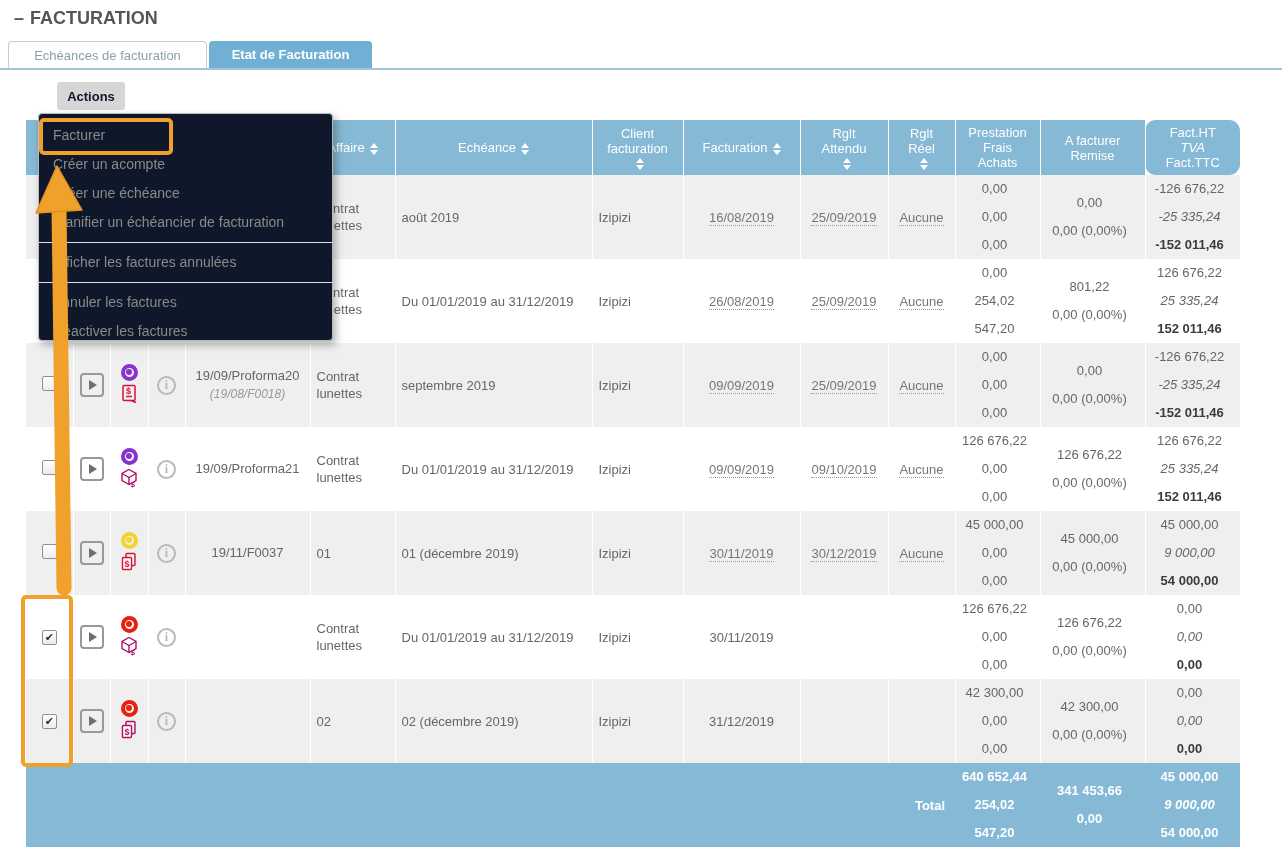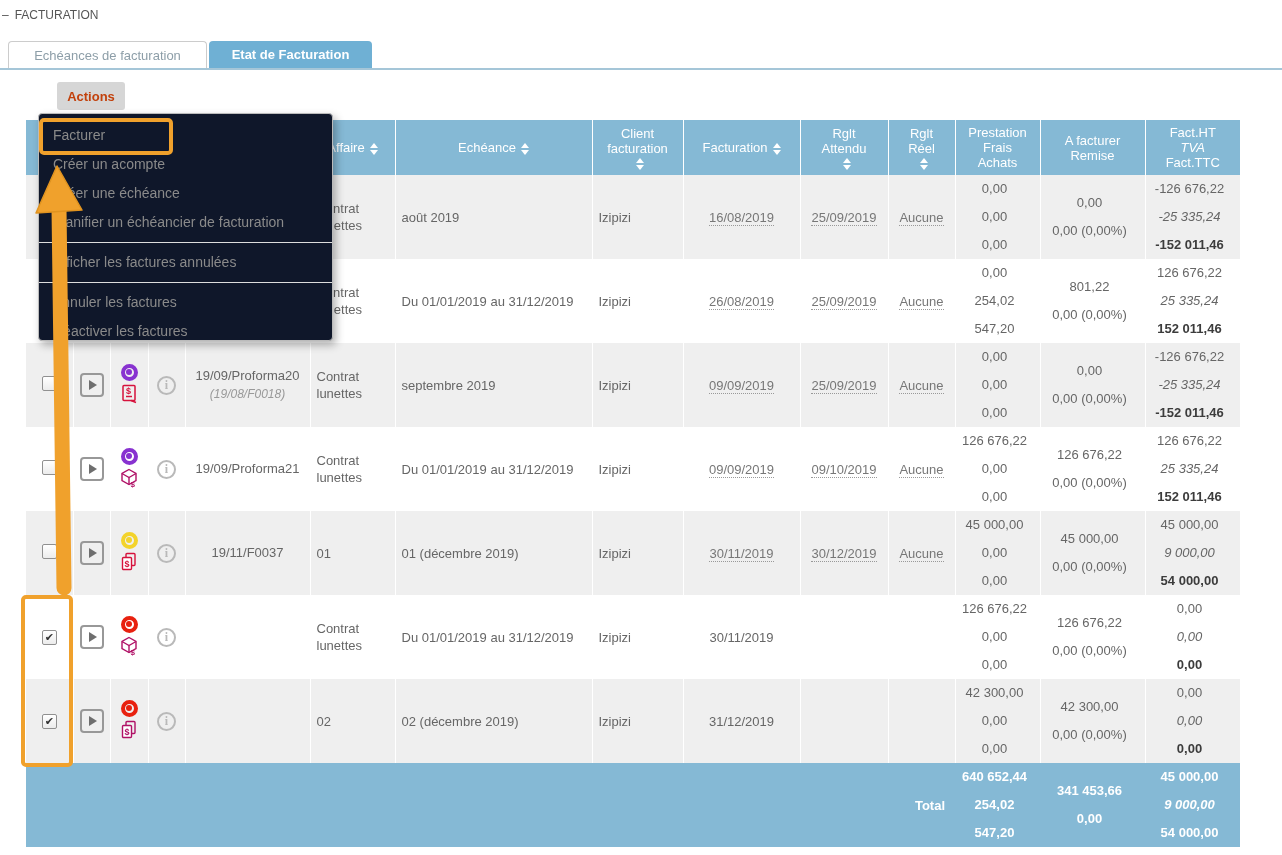--- a/index.html
+++ b/index.html
@@ -1,34 +1,34 @@
 <!DOCTYPE html>
 <html><head>
 <meta charset="utf-8">
 <style>
   html,body{margin:0;padding:0;background:#fff;}
   body{width:1282px;height:855px;position:relative;overflow:hidden;
        font-family:"Liberation Sans", sans-serif;color:#666;}
   
-  .section-header{position:absolute;top:8px;left:2px;font-size:12px;font-weight:normal;color:#555;}
+  .section-header{position:absolute;top:8px;left:14px;font-size:18px;font-weight:bold;color:#555;}
   .section-header .toggle{margin-right:6px;cursor:pointer;}
   
   .tabs{position:absolute;top:41px;left:0;width:1282px;height:27px;border-bottom:2px solid #a5c6d8;}
   .tab{position:absolute;top:0;height:27px;line-height:27px;text-align:center;font-size:13px;
        border-top-left-radius:4px;border-top-right-radius:4px;box-sizing:border-box;cursor:pointer;}
   .tab.inactive{left:8px;width:199px;background:#fff;border:1px solid #ccc;border-bottom:none;color:#8d9ea8;}
   .tab.active{left:209px;width:163px;background:#6fb0d4;color:#fff;font-weight:bold;}
   
   .actions-btn{position:absolute;top:82px;left:57px;width:68px;height:28px;background:#d6d6d6;
-       border:none;border-radius:3px;font-family:inherit;font-size:13px;font-weight:bold;color:#c2410c;cursor:pointer;}
+       border:none;border-radius:3px;font-family:inherit;font-size:13px;font-weight:bold;color:#0f172a;cursor:pointer;}
   
   table{position:absolute;top:120px;left:26px;width:1214px;border-collapse:collapse;table-layout:fixed;font-size:13px;}
   th{background:#85b9d5;color:#fff;font-weight:normal;height:55px;text-align:center;vertical-align:middle;
      border-right:1px solid #fff;line-height:15px;padding:0 2px;}
-  th:last-child{border-right:none;}
+  th:last-child{border-right:none;border-radius:11px;}
   td{height:84px;vertical-align:middle;border-right:1px solid #fff;padding:0 2px;box-sizing:border-box;}
   tr.gray td{background:#efefef;}
   tr.white td{background:#fff;}
   .num{text-align:center;padding-right:8px;}
   .stack3 div{line-height:28px;}
   .stack2 div{line-height:28px;}
   .fact-line-i, .it{font-style:italic;}
   .fact-line-b, .bd{font-weight:bold;color:#3c3c3c;}
   .link{color:#777;border-bottom:1px dotted #999;cursor:pointer;}
   .c-facture{text-align:center;line-height:18px;}

